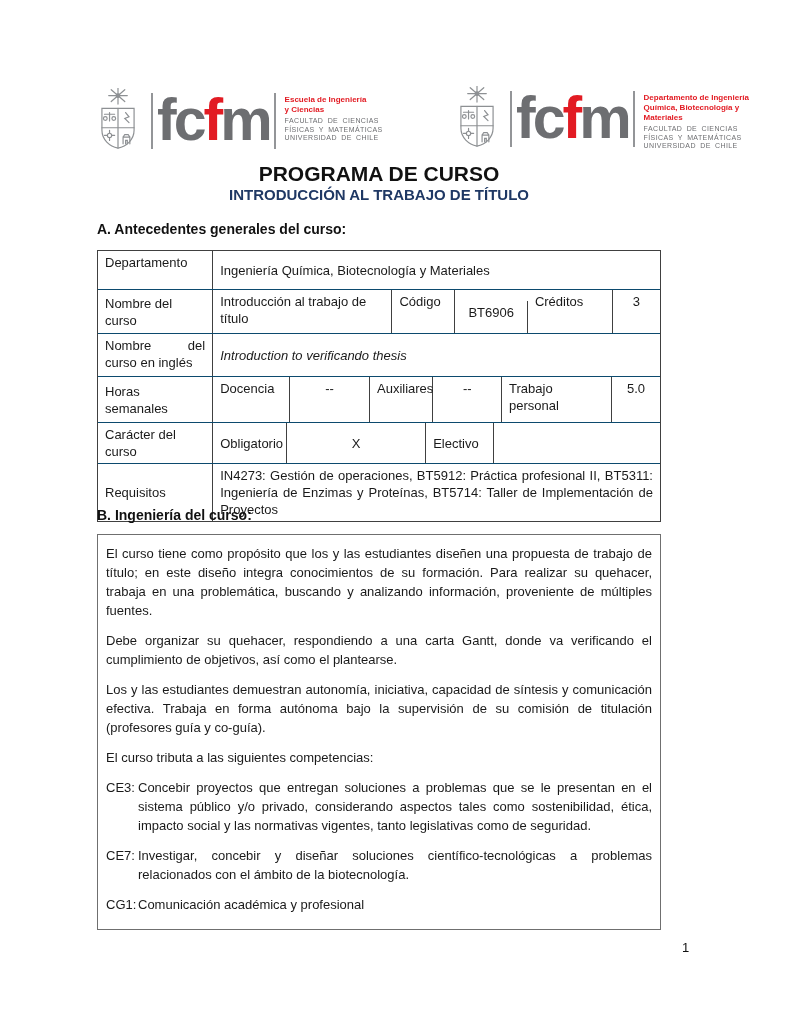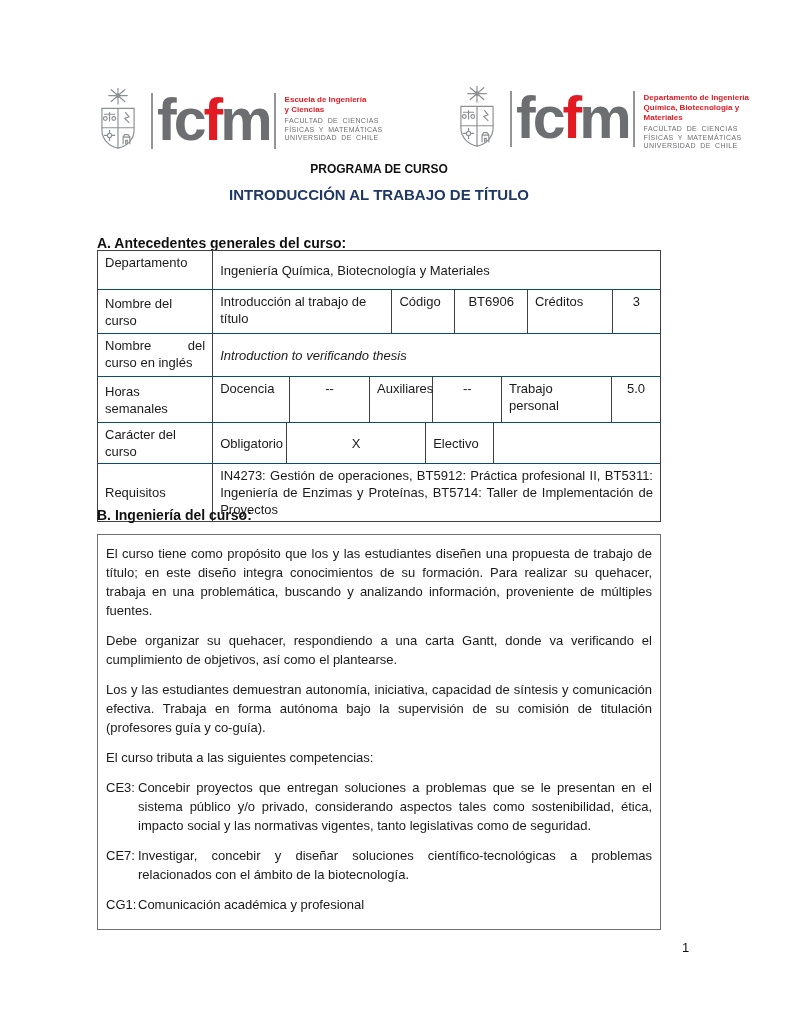--- a/index.html
+++ b/index.html
@@ -19,39 +19,39 @@
   .wordmark{
     height:64px;display:flex;align-items:center;
     font-weight:bold;font-size:59px;letter-spacing:-3px;color:#6d6e71;line-height:1;
   }
   .wordmark .red{color:#e21b23;}
   .logo-text{margin-left:5px;padding-top:7px;}
   .logo-unit{color:#e21b23;font-size:8px;line-height:10px;font-weight:bold;}
   .logo-fac{color:#6d6e71;font-size:7px;line-height:8.6px;letter-spacing:0.4px;word-spacing:2px;margin-top:2px;}
 
   
-  .title1{position:absolute;top:162px;left:0;width:100%;text-align:center;font-weight:bold;font-size:12px;color:#111;}
+  .title1{position:absolute;top:162px;left:0;width:100%;text-align:center;font-weight:bold;font-size:21px;color:#111;}
   .title2{position:absolute;top:186px;left:0;width:100%;text-align:center;font-weight:bold;font-size:15px;color:#1f3864;}
-  .headA{position:absolute;top:235px;left:0;font-weight:bold;font-size:14px;color:#111;}
+  .headA{position:absolute;top:221px;left:0;font-weight:bold;font-size:14px;color:#111;}
   .headB{position:absolute;top:507px;left:0;font-weight:bold;font-size:14px;color:#111;}
 
   
   .tbl{position:absolute;top:250px;left:0;width:564px;border:1.5px solid #404040;box-sizing:border-box;font-size:13px;}
   .tr{display:flex;border-bottom:1px solid #0c4a6e;}
   .tr:last-child{border-bottom:none;}
   .td{border-right:1px solid #404040;box-sizing:border-box;padding:3px 7px;display:flex;align-items:flex-start;line-height:17px;}
   .td:last-child{border-right:none;}
   .td.mid{align-items:center;}
   .td.hcenter{justify-content:center;text-align:center;}
   .td.just{text-align:justify;display:block;}
   .italic{font-style:italic;}
   .r1{min-height:38px;} .r2{min-height:43px;} .r3{min-height:42px;}
   .r4{min-height:45px;} .r5{min-height:38px;} .r6{min-height:57px;}
   .w-label{width:20.5%;}
-  .r2 .c2{width:31.9%;} .r2 .c3{width:11.2%;} .r2 .c4{width:12.9%;} .r2 .c5{width:15.1%;} .r2 .c6{width:8.4%;}
+  .r2 .c2{width:31.9%;} .r2 .c3{width:11.2%;} .r2 .c4{width:12.9%;margin-top:11px;} .r2 .c5{width:15.1%;} .r2 .c6{width:8.4%;}
   .w-rest{width:79.5%;}
   .r4 .c2{width:13.7%;} .r4 .c3{width:14.2%;} .r4 .c4{width:11.3%;} .r4 .c5{width:12.2%;} .r4 .c6{width:19.6%;} .r4 .c7{width:8.5%;}
   .r5 .c2{width:13.1%;} .r5 .c3{width:24.8%;} .r5 .c4{width:12.1%;} .r5 .c5{width:29.5%;}
 
   
   .box{
     position:absolute;top:534px;left:0;width:564px;height:396px;box-sizing:border-box;
     border:1px solid #6f6f6f;padding:9px 8px;overflow:hidden;
     font-size:13px;line-height:19px;text-align:justify;
   }

